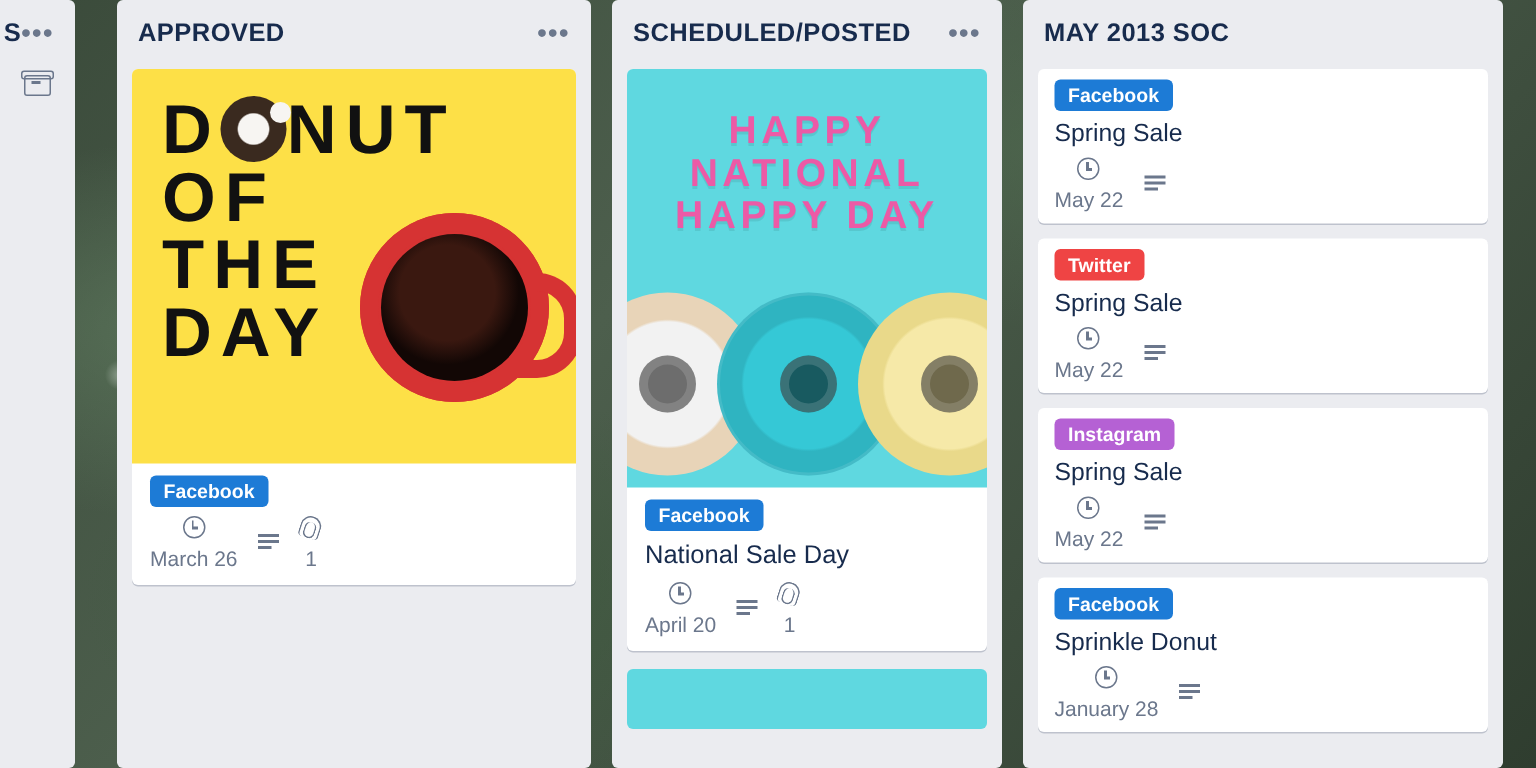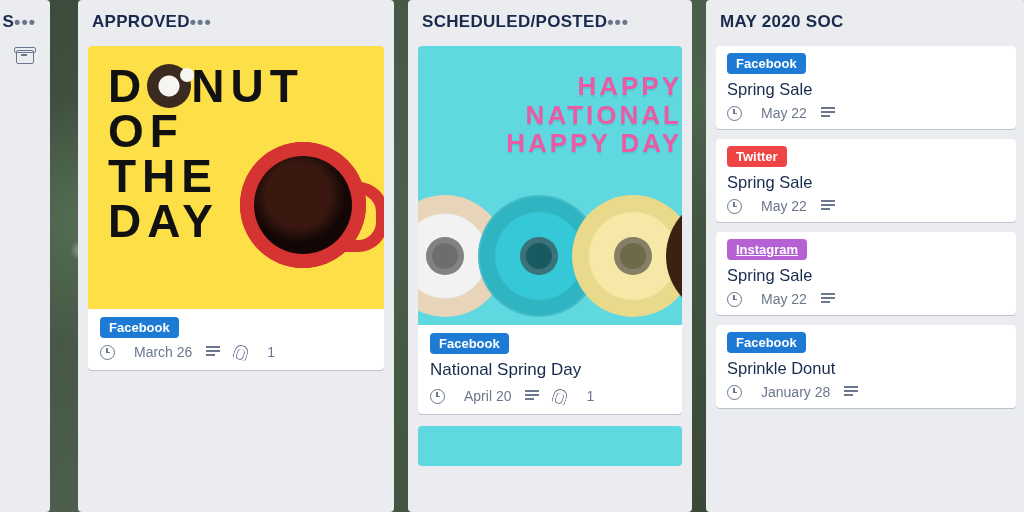--- a/index.html
+++ b/index.html
@@ -30,24 +30,24 @@
     border-radius: 4px;
     padding: 10px 10px 10px 10px;
     flex-shrink: 0;
     display: flex;
     flex-direction: column;
     gap: 10px;
     z-index: 1;
   }
   .list-0 { width: 175px; margin-left: -125px; }
   .list-1 { width: 316px; margin-left: 14px; }
-  .list-2 { width: 284px; }
+  .list-2 { width: 260px; }
   .list-3 { width: 320px; }
   .list-header {
-    display: flex; align-items: center; justify-content: flex-start;
+    display: flex; align-items: center; justify-content: space-between;
     padding: 2px 4px 4px 4px;
   }
   .list-title {
     font-weight: 700; font-size: 17px; color: #172b4d; letter-spacing: 0.3px;
   }
   .more-icon { color: #6b778c; font-weight: 700; font-size: 18px; letter-spacing: 1px; line-height: 10px; cursor: pointer; }
   .card {
     background: #fff; border-radius: 4px; box-shadow: 0 1px 0 rgba(9,30,66,0.2);
     overflow: hidden; cursor: pointer;
   }
@@ -73,21 +73,21 @@
   }
   .coffee::after{
     content:""; position:absolute; inset:14px; border-radius:50%;
     background: radial-gradient(circle at 45% 40%, #3a1810 0 40%, #120705 60%);
   }
   .coffee::before{
     content:""; position:absolute; right:-22px; top:40px; width:32px; height:46px;
     border:12px solid #d63333; border-left:none; border-radius:0 30px 30px 0;
   }
   .nat-title {
-    position:absolute; top:26px; left:0; right:0; text-align:right;
+    position:absolute; top:26px; left:0; right:0; text-align:center;
     font-family: Arial Black, Arial, sans-serif; font-weight:900;
     color:#ec5aa6; font-size:26px; letter-spacing:3px; line-height:1.1;
     text-shadow: 0 2px 0 rgba(0,0,0,0.08);
   }
   .donuts-row { position:absolute; bottom:0; left:-20px; right:-20px; height:150px; display:flex; }
   .drow-d {
     width: 122px; height: 122px; border-radius:50%; margin: 20px -14px 0 -14px;
     position:relative; flex-shrink:0;
   }
   .drow-d::after{ content:""; position:absolute; inset:42px; border-radius:50%; background: rgba(0,0,0,0.55); box-shadow: inset 0 0 0 6px rgba(255,255,255,0.15);}
@@ -95,24 +95,24 @@
   .d2{ background: radial-gradient(circle,#35c8d6 0 50%,#2fb4c1 52%); box-shadow: inset 0 0 0 2px rgba(255,255,255,0.1); }
   .d3{ background: radial-gradient(circle,#f6e9a8 0 50%,#e9d98a 52%); }
   .d4{ background: radial-gradient(circle,#4a2d18 0 50%,#3a2210 52%); }
   .card-body { padding: 8px 12px 10px 12px; }
   .tag {
     display:inline-block; font-size:13px; font-weight:700; color:#fff;
     padding: 3px 9px; border-radius:4px; margin-bottom:6px;
   }
   .tag-facebook{ background:#1d7bd6; }
   .tag-twitter{ background:#ef4444; }
-  .tag-instagram{ background:#b561d4;text-decoration:underline; }
+  .tag-instagram{ background:#b561d4; }
   .card-title{ font-size:17px; color:#172b4d; margin-bottom:8px; }
   .badges{ display:flex; align-items:center; gap:14px; color:#6b778c; font-size:14px; }
-  .badge{ display:flex; align-items:center; gap:19px; }
+  .badge{ display:flex; align-items:center; gap:5px;flex-direction:column; }
   .clock-icon{ width:15px; height:15px; border:1.8px solid #6b778c; border-radius:50%; position:relative; }
   .clock-icon::after{ content:""; position:absolute; left:5px; top:2px; width:1.6px; height:5px; background:#6b778c; }
   .clock-icon::before{ content:""; position:absolute; left:5px; top:6px; width:4px; height:1.6px; background:#6b778c; }
   .desc-icon{ width:14px; height:12px; position:relative; }
   .desc-icon span{ position:absolute; left:0; height:1.8px; background:#6b778c; }
   .desc-icon span:nth-child(1){ top:0; width:14px; }
   .desc-icon span:nth-child(2){ top:4px; width:14px; }
   .desc-icon span:nth-child(3){ top:8px; width:9px; }
   .clip-icon{ width:14px; height:15px; border:1.7px solid #6b778c; border-radius:7px 7px 3px 3px; border-bottom:none; position:relative; transform:rotate(18deg); }
   .clip-icon::after{ content:""; position:absolute; left:2px; top:3px; width:6px; height:10px; border:1.6px solid #6b778c; border-radius:4px; border-top:none;}
@@ -192,21 +192,21 @@
         </div>
         <div class="donuts-row">
           <div class="drow-d d1"></div>
             <div class="drow-d d2"></div>
             <div class="drow-d d3"></div>
             <div class="drow-d d4"></div>
         </div>
       </div>
       <div class="card-body">
         <span class="tag tag-facebook">Facebook</span>
-        <div class="card-title">National Spring Day</div>
+        <div class="card-title">National Sale Day</div>
         <div class="badges">
           <span class="badge">
               <span class="clock-icon"></span>
               <span>April 20</span>
             </span>
           <span class="badge">
               <span class="desc-icon">
                 <span></span>
                 <span></span>
                 <span></span>
@@ -217,21 +217,21 @@
               <span>1</span>
             </span>
         </div>
       </div>
     </div>
     <div class="next-cover"></div>
   </div>
 
   <div class="list list-3">
     <div class="list-header">
-      <span class="list-title">MAY 2020 SOC</span>
+      <span class="list-title">MAY 2013 SOC</span>
     </div>
 
     <div class="card compact-card">
       <div class="card-body">
         <span class="tag tag-facebook">Facebook</span>
         <div class="card-title">Spring Sale</div>
         <div class="badges">
           <span class="badge">
               <span class="clock-icon"></span>
               <span>May 22</span>

